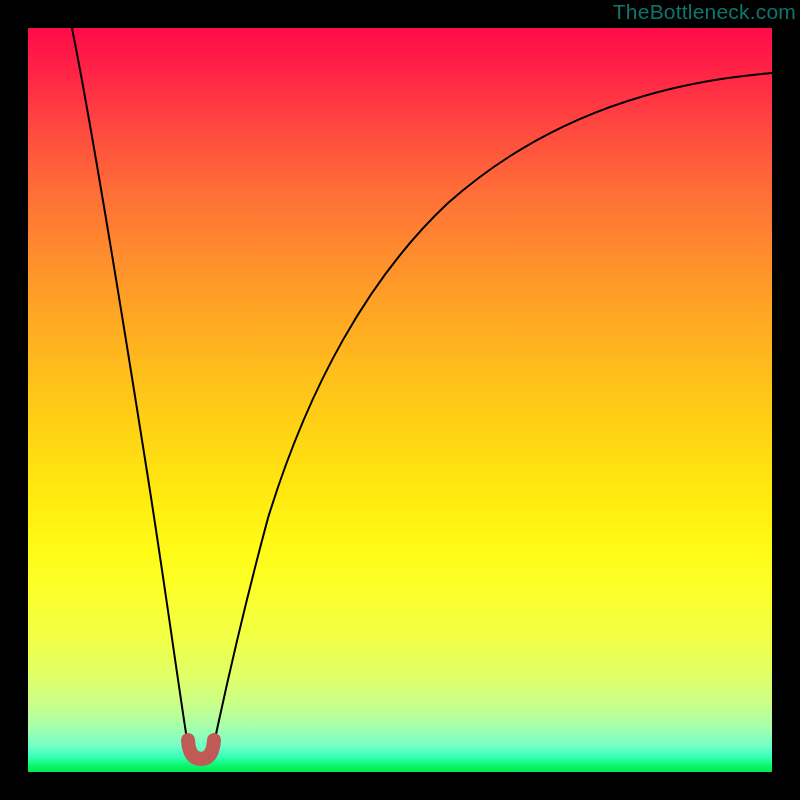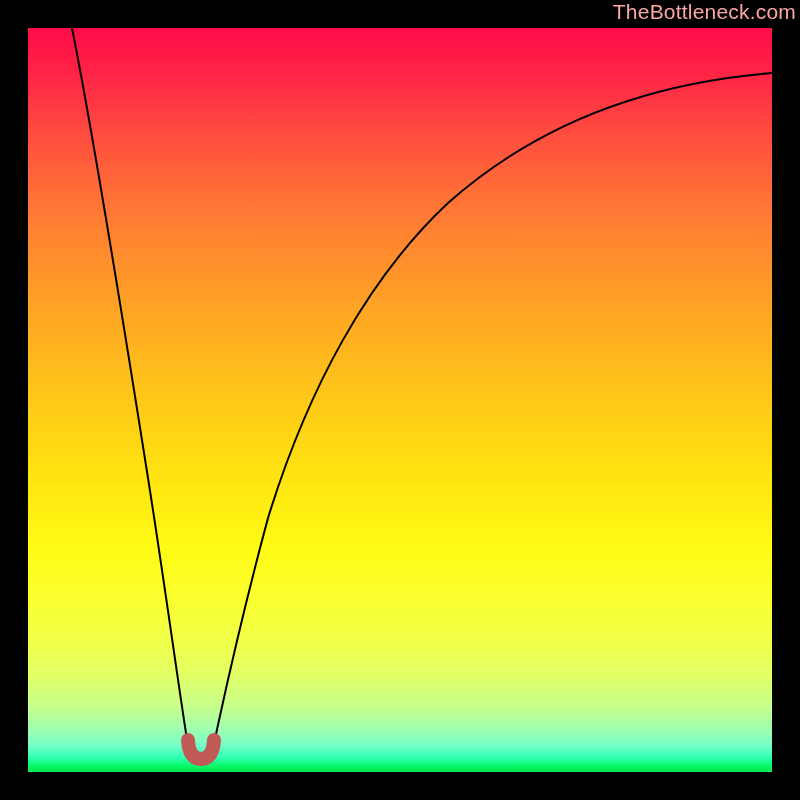--- a/index.html
+++ b/index.html
@@ -36,21 +36,21 @@
       #73ffc8 96.5%,
       #35ffb5 98%,
       #06f769 99.2%,
       #06e54e 100%
     );
   }
   .attribution {
     position: absolute;
     top: 0px;
     right: 4px;
-    color: #fca5a5;
+    color: #0f766e;
     font-size: 21px;
     font-weight: 500;
     letter-spacing: 0.2px;
     user-select: none;
   }
   svg.plot {
     position: absolute;
     left: 0;
     top: 0;
   }

